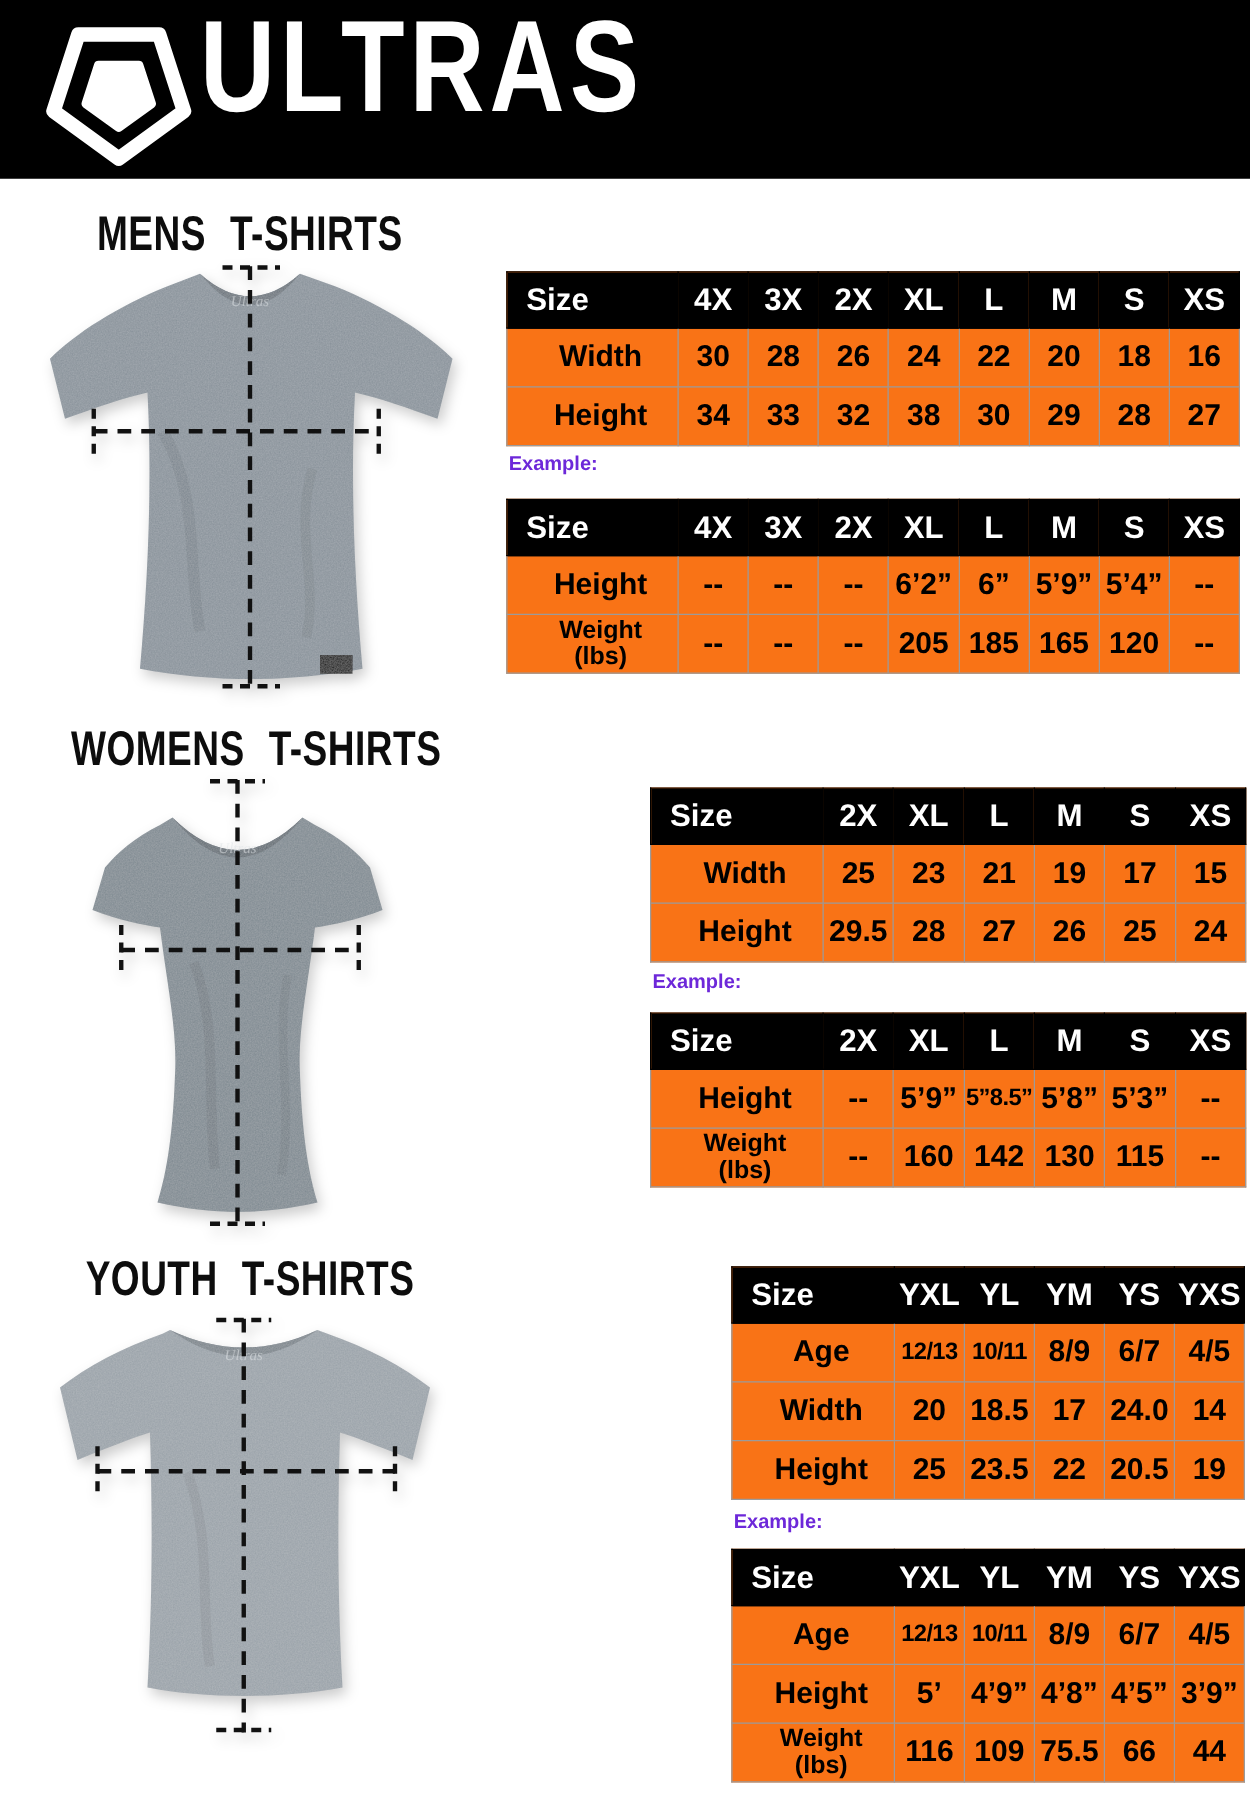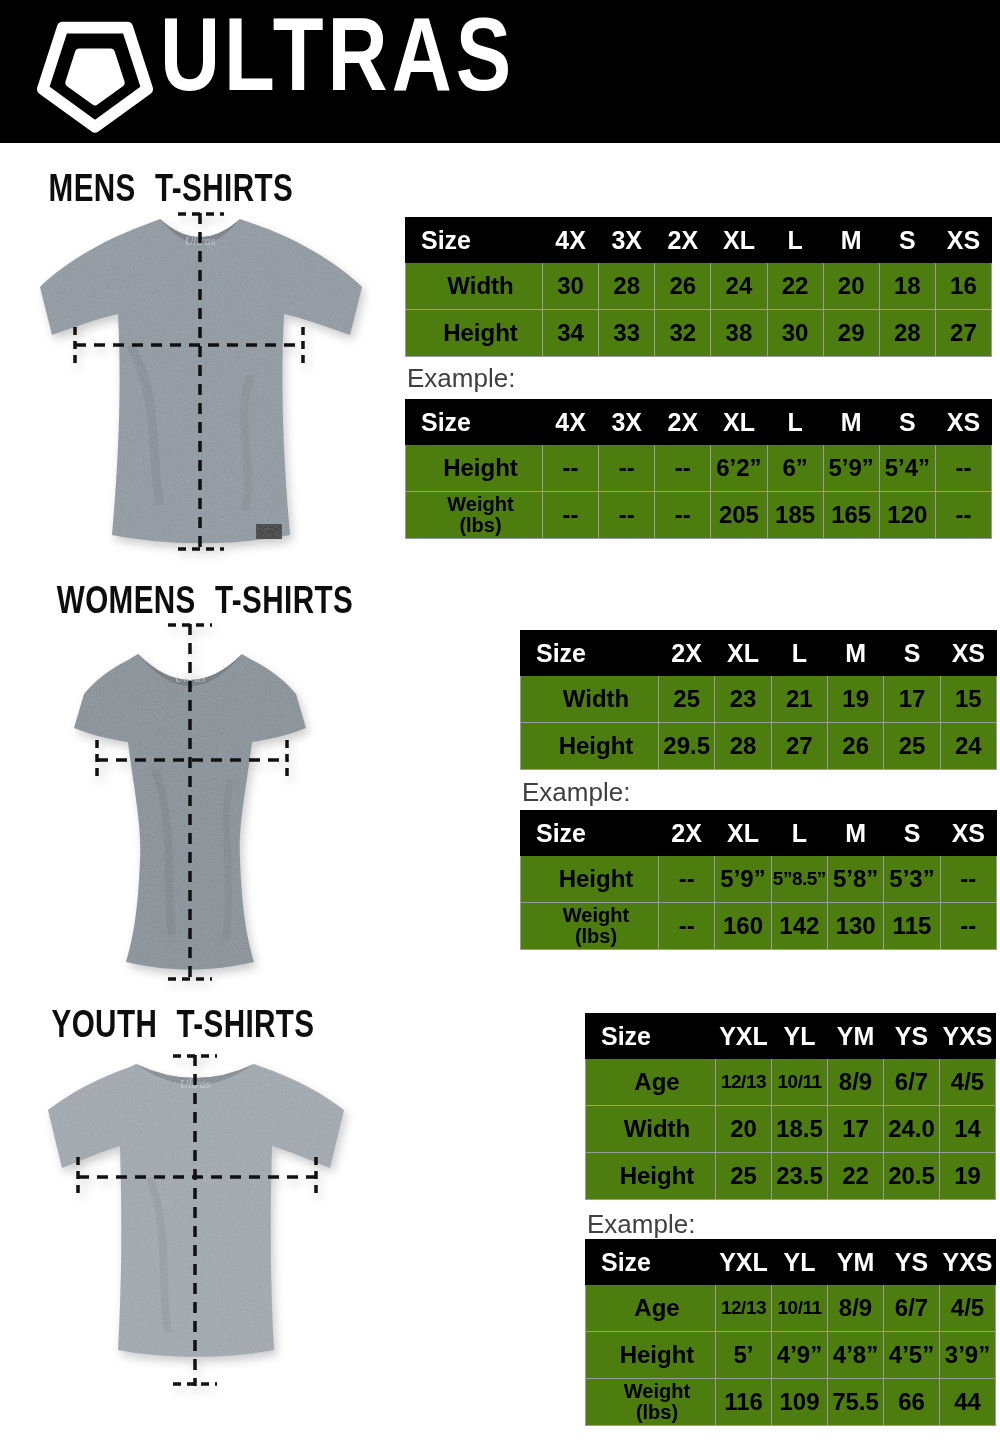--- a/index.html
+++ b/index.html
@@ -5,35 +5,35 @@
   html,body{margin:0;padding:0;background:#fff}
   body{width:1000px;height:1444px;position:relative;font-family:"Liberation Sans",sans-serif;overflow:hidden}
 
   
   .header{position:absolute;left:0;top:0;width:1000px;height:143px;background:var(--header-bg,#000)}
   .logo{position:absolute;left:34px;top:11px;width:122px;height:122px}
   .brand-name{position:absolute;left:160px;top:2px;color:#fff;font-weight:700;font-size:104px;line-height:1;letter-spacing:5px;display:inline-block;transform:scaleX(.80);transform-origin:left top;white-space:nowrap}
   .brand-site{position:absolute;left:168px;top:101px;color:#fff;font-weight:500;font-size:33px;letter-spacing:1px}
 
   
-  .section-title{position:absolute;font-weight:700;font-size:39px;color:#0d0d0d;white-space:nowrap}
+  .section-title{position:absolute;font-weight:700;font-size:39px;color:#0d0d0d;text-align:center;white-space:nowrap}
   .section-title>span{display:inline-block;transform:scaleX(.76);transform-origin:center;word-spacing:14px;letter-spacing:0.5px}
   #mens-title{left:10px;top:166px;width:380px}
   #womens-title{left:10px;top:578px;width:370px}
   #youth-title{left:10px;top:1002px;width:380px}
 
   
   .shirt{position:absolute}
   .shirt svg{filter:drop-shadow(3px 5px 5px rgba(0,0,0,.20))}
   #mens-shirt{left:10px;top:205px}
   #womens-shirt{left:40px;top:620px}
   #youth-shirt{left:30px;top:1048px}
 
   
-  .sz-table{position:absolute;border-collapse:collapse;table-layout:fixed;background:#4d7c0f}
+  .sz-table{position:absolute;border-collapse:collapse;table-layout:fixed;background:#f97316}
   .sz-table th,.sz-table td{font-weight:700;text-align:center;vertical-align:middle;padding:0;color:#000;border:1px solid #9b9b9b}
   .sz-table thead th{background:var(--table-header-bg,#000);color:var(--table-header-text,#fff);border:1px solid #000;font-size:25px}
   .sz-table thead th:first-child{text-align:left;padding-left:15px}
   .sz-table thead tr{height:45px}
   .sz-table tbody tr{height:47px}
   .sz-table tbody th{text-align:center;padding-left:13px;font-size:24px}
   .sz-table td{font-size:24px}
   .sz-table td.tight{font-size:19px;letter-spacing:-0.5px}
   .sz-table tbody th.two-line{font-size:20px;line-height:1.06;white-space:pre-line}
 
@@ -45,21 +45,21 @@
   #womens-size-table{left:520px;top:630px;width:477px}
   #womens-size-table thead th:first-child{width:122px}
   #womens-example-table{left:520px;top:810px;width:477px}
   #womens-example-table thead th:first-child{width:122px}
 
   #youth-size-table{left:585px;top:1013px;width:411px}
   #youth-size-table thead th:first-child{width:114px}
   #youth-example-table{left:585px;top:1239px;width:411px}
   #youth-example-table thead th:first-child{width:114px}
 
-  .example-label{position:absolute;font-weight:400;font-size:26px;color:#404040}
+  .example-label{position:absolute;font-weight:700;font-size:16px;color:#6d28d9}
   #mens-example-label{left:407px;top:363px}
   #womens-example-label{left:522px;top:777px}
   #youth-example-label{left:587px;top:1209px}
 
   .dash{stroke:var(--dash-line,#111);fill:none;stroke-width:3.5;stroke-dasharray:11 8}
   .dash-cap{stroke:var(--dash-line,#111);fill:none;stroke-width:3.5;stroke-dasharray:8 6}
   .collar-label{font-family:"Liberation Serif",serif;font-style:italic;font-size:12px;fill:#dfe3e6;opacity:.55}
 </style>
 </head>
 <body>

